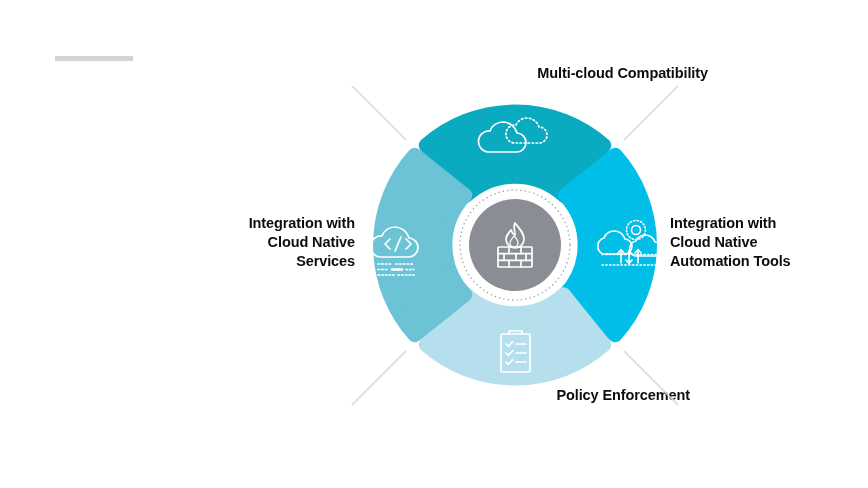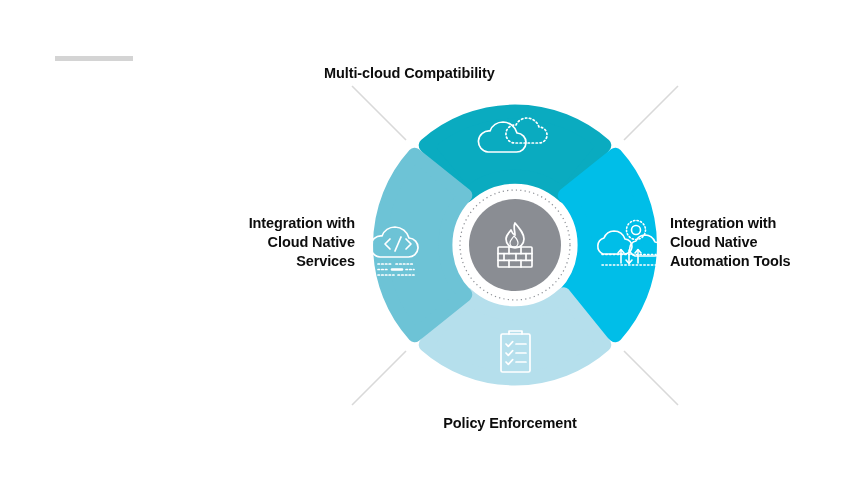--- a/index.html
+++ b/index.html
@@ -53,30 +53,30 @@
   .seg-label {
     position: absolute;
     font-size: 14.5px;
     font-weight: bold;
     line-height: 1.32;
     letter-spacing: -0.1px;
     color: #0d0d0d;
     white-space: pre-line;
   }
   #label-top {
-    left: 324px;
+    left: 348px;
     top: 64px;
     width: 360px;
-    text-align: left;
+    text-align: right;
   }
   #label-bottom {
     left: 330px;
-    top: 414px;
+    top: 386px;
     width: 360px;
-    text-align: center;
+    text-align: right;
   }
   #label-left {
     left: 140px;
     top: 214px;
     width: 215px;
     text-align: right;
   }
   #label-right {
     left: 670px;
     top: 214px;

